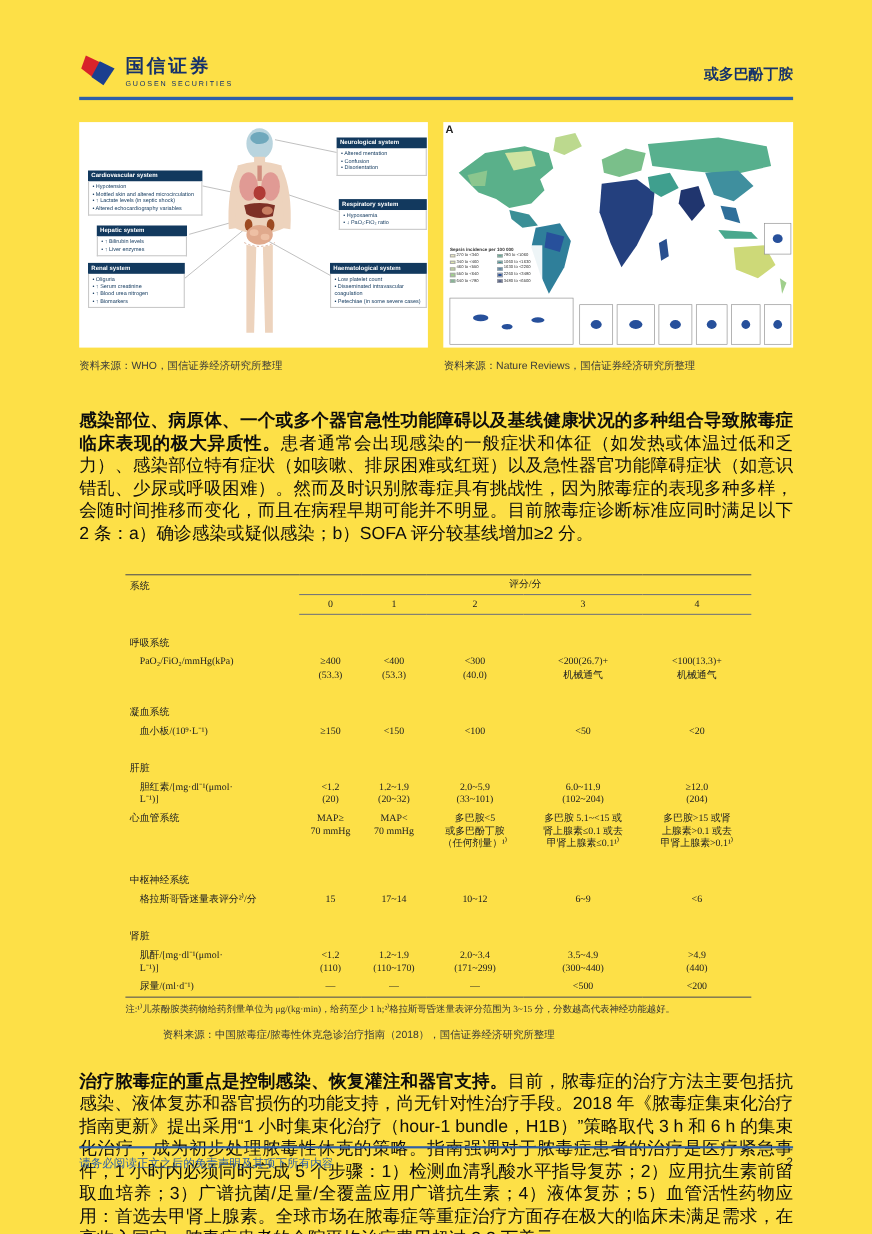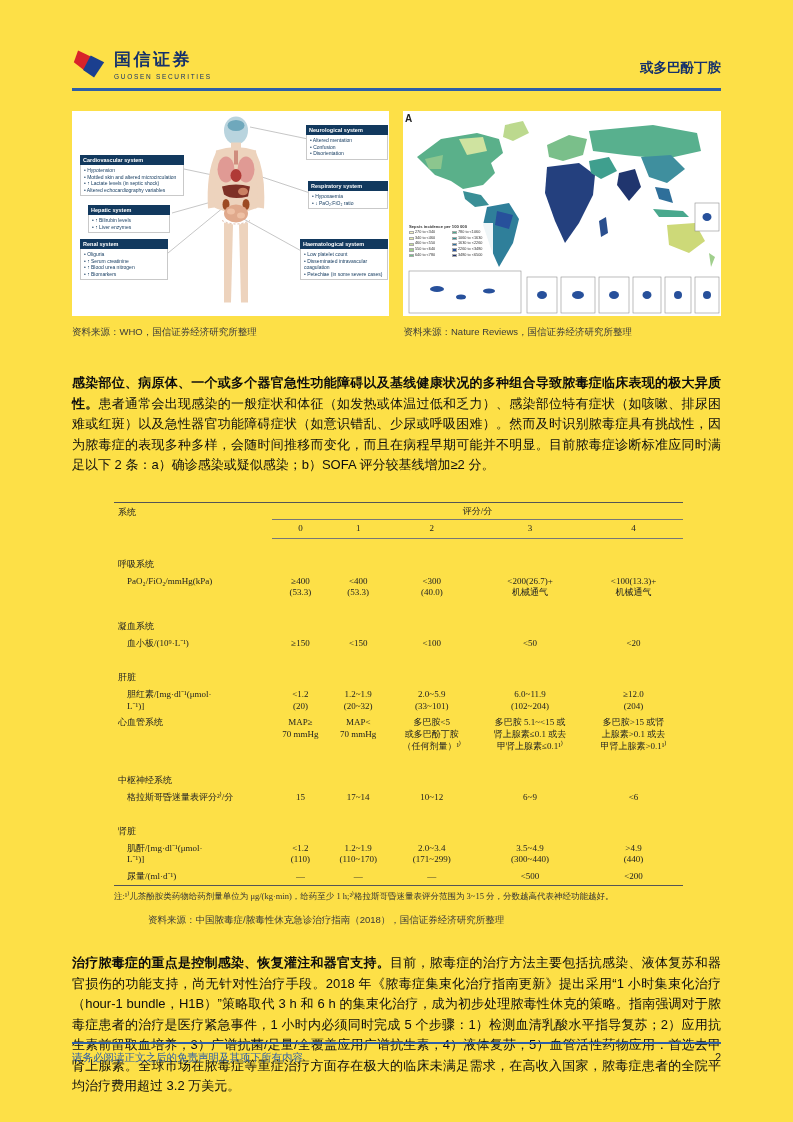--- a/index.html
+++ b/index.html
@@ -30,21 +30,21 @@
   .map-legend { position:absolute; left:4px; top:112px; width:86px; background:rgba(255,255,255,.92); padding:1px 2px; }
   .lg-title { font-size:4.2px; font-weight:bold; color:#333; margin-bottom:1px; }
   .lg-list { column-count:2; column-gap:4px; font-size:3.8px; color:#333; }
   .lg-row { display:flex; align-items:center; gap:1.5px; break-inside:avoid; line-height:1.5; }
   .sw { width:4.5px; height:3.2px; display:inline-block; flex:none; border:0.3px solid #aaa; }
 
   .caps { display:flex; gap:14px; margin-top:10px; }
   .cap { width:318px; font-size:9.5px; color:#3a3a3a; }
 
   
-  .para { margin-top:34px; font-size:13px; line-height:20.5px; text-align:justify; color:#0d0d0d; }
+  .para { margin-top:34px; font-size:16px; line-height:20.5px; text-align:justify; color:#0d0d0d; }
   .para .lead { font-weight:bold; }
   .para.second { margin-top:26px; }
 
   
   .tblk { margin-top:26px; padding-left:42px; padding-right:38px; }
   .tbl-title { font-size:11.5px; font-weight:bold; color:#222; margin-bottom:8px; }
   table.sofa { width:100%; border-collapse:collapse; font-family:"Liberation Serif", serif;
                font-size:9px; line-height:1.3; color:#222;
                border-top:1.2px solid #555; border-bottom:1.2px solid #555; }
   .sofa th { font-weight:normal; }

